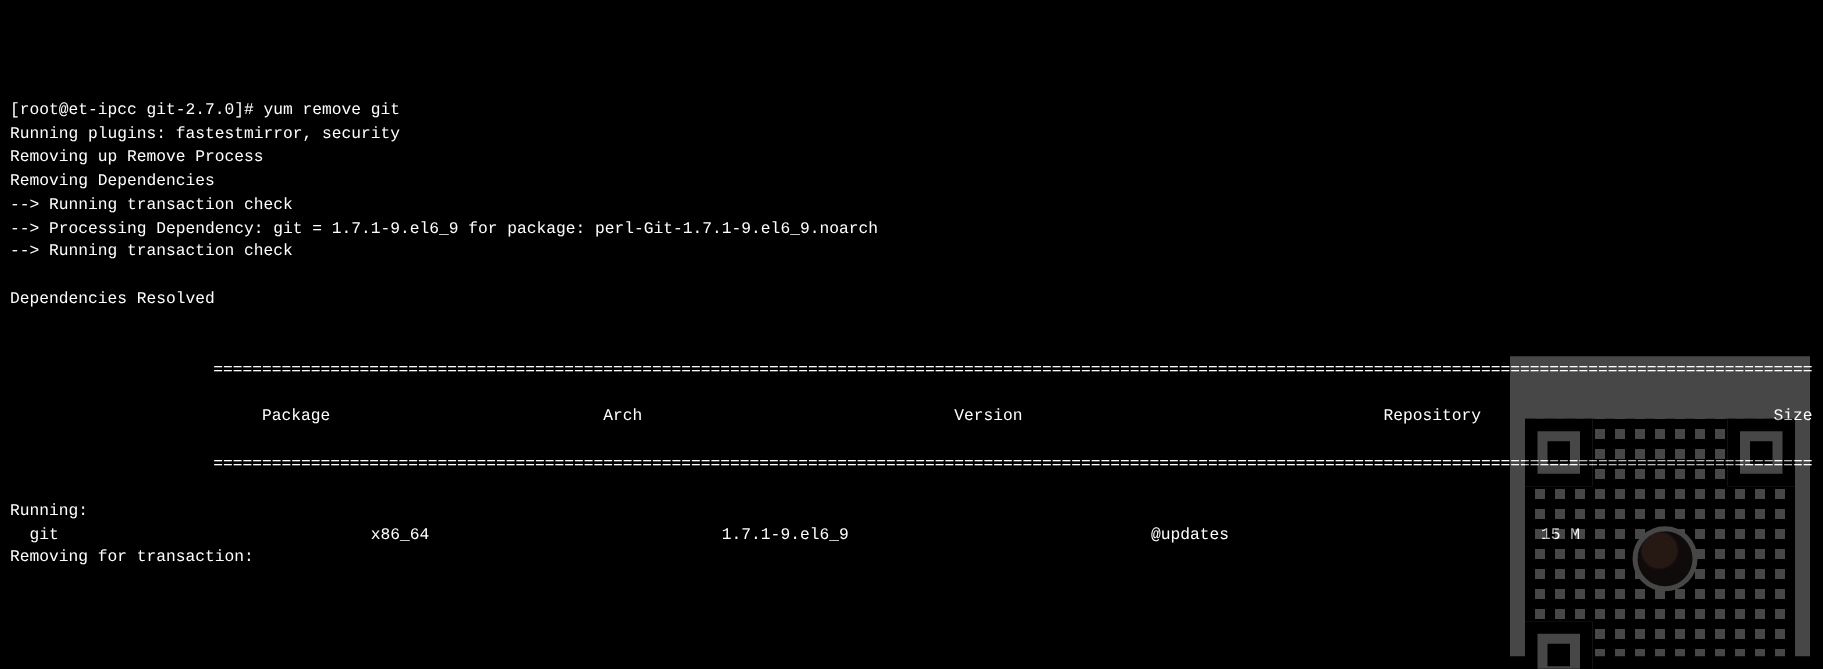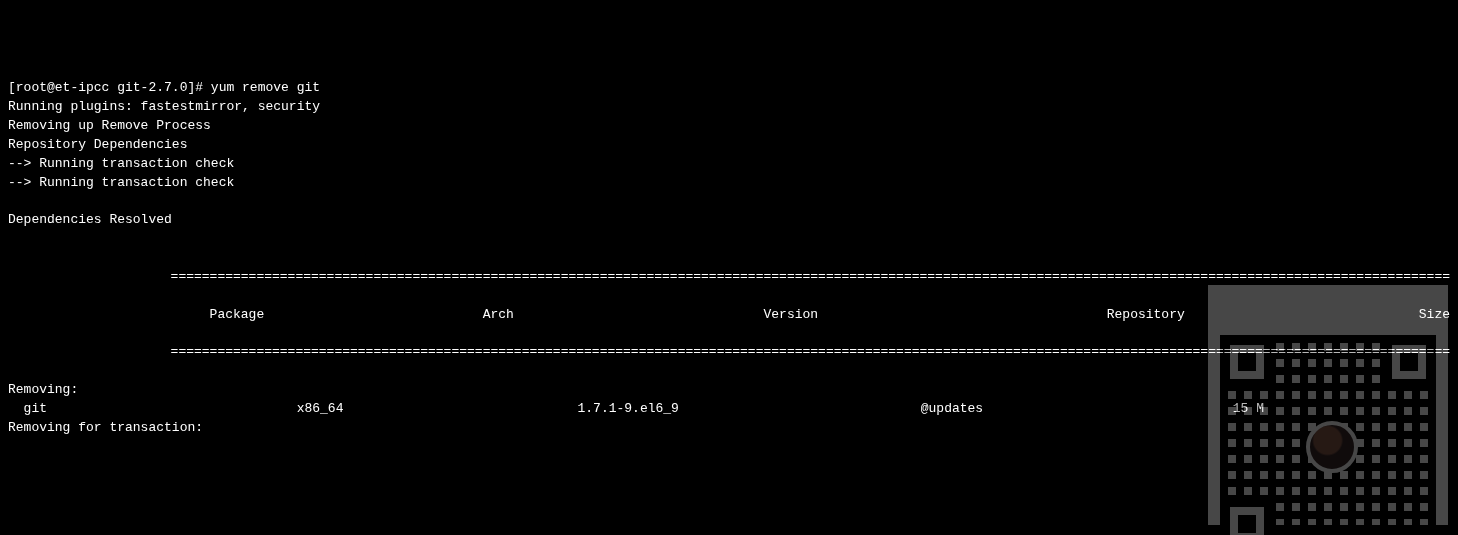--- a/index.html
+++ b/index.html
@@ -44,31 +44,32 @@
   .qr-logo{position:absolute;top:50%;left:50%;width:44px;height:44px;margin:-22px 0 0 -22px;border-radius:50%;background:radial-gradient(circle at 40% 35%,#8a5a4a 0 35%,#3a2a2a 40% 100%);border:4px solid #fff}
 </style>
 </head>
 <body>
 
 
 
 <span class="line"><span>[root@et-ipcc git-2.7.0]# </span><span>yum remove git</span></span>
 <div id="preamble"><span class="line">Running plugins: fastestmirror, security
 </span><span class="line">Removing up Remove Process
-</span><span class="line">Repository Dependencies
+</span><span class="line">Removing Dependencies
 </span><span class="line">--&gt; Running transaction check
+</span><span class="line">--&gt; Processing Dependency: git = 1.7.1-9.el6_9 for package: perl-Git-1.7.1-9.el6_9.noarch
 </span><span class="line">--&gt; Running transaction check
 </span><span class="line">
 </span><span class="line">Dependencies Resolved
 </span><span class="line">
 </span></div>
 <div id="rule1" class="line">====================================================================================================================================================================</div>
 <div id="thead" class="line">  Package                            Arch                                Version                                     Repository                              Size</div>
 <div id="rule2" class="line">====================================================================================================================================================================</div>
-<div id="tbody"><span class="line">Removing:
+<div id="tbody"><span class="line">Running:
 </span><span class="line">  git                                x86_64                              1.7.1-9.el6_9                               @updates                                15 M
 </span><span class="line">Removing for transaction:
 </span></div>
 <span class="line"></span>
 
 
 
 <span class="line"></span>
 
 

